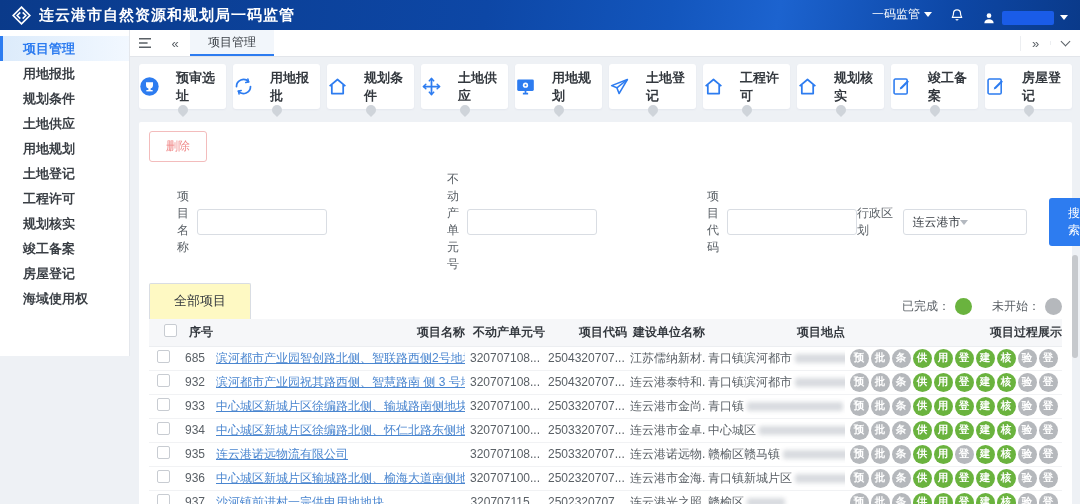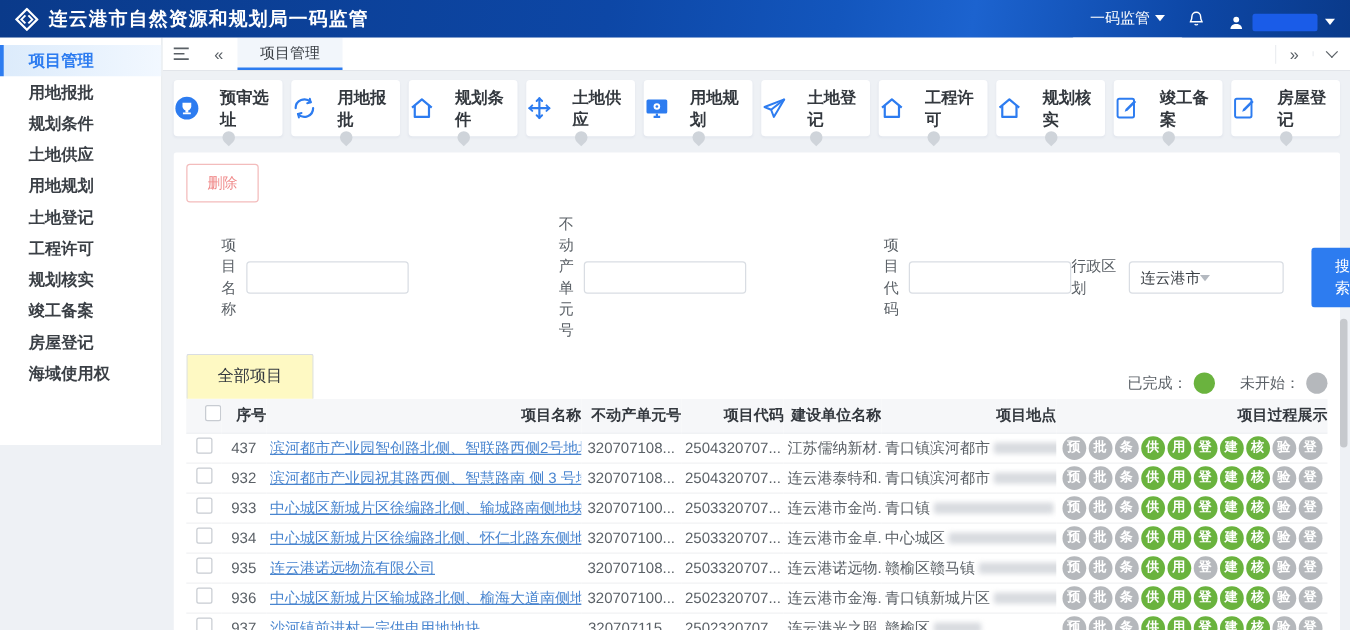--- a/index.html
+++ b/index.html
@@ -329,21 +329,21 @@
               <th>不动产单元号</th>
               <th>项目代码</th>
               <th>建设单位名称</th>
               <th>项目地点</th>
               <th>项目过程展示</th>
             </tr>
           </thead>
           <tbody>
               <tr>
                 <td><span class="cb"></span></td>
-                <td>437</td>
+                <td>685</td>
                 <td class="l"><a class="plink">滨河都市产业园智创路北侧、智联路西侧2号地块</a></td>
                 <td>320707108...</td>
                 <td>2504320707...</td>
                 <td>江苏儒纳新材...</td>
                 <td class="l">青口镇滨河都市<span class="blurbar" style="width:88px"></span></td>
                 <td><span class="dot todo">预</span><span class="dot todo">批</span><span class="dot todo">条</span><span class="dot done">供</span><span class="dot done">用</span><span class="dot done">登</span><span class="dot done">建</span><span class="dot done">核</span><span class="dot todo">验</span><span class="dot todo">登</span></td>
               </tr>
               <tr>
                 <td><span class="cb"></span></td>
                 <td>932</td>

